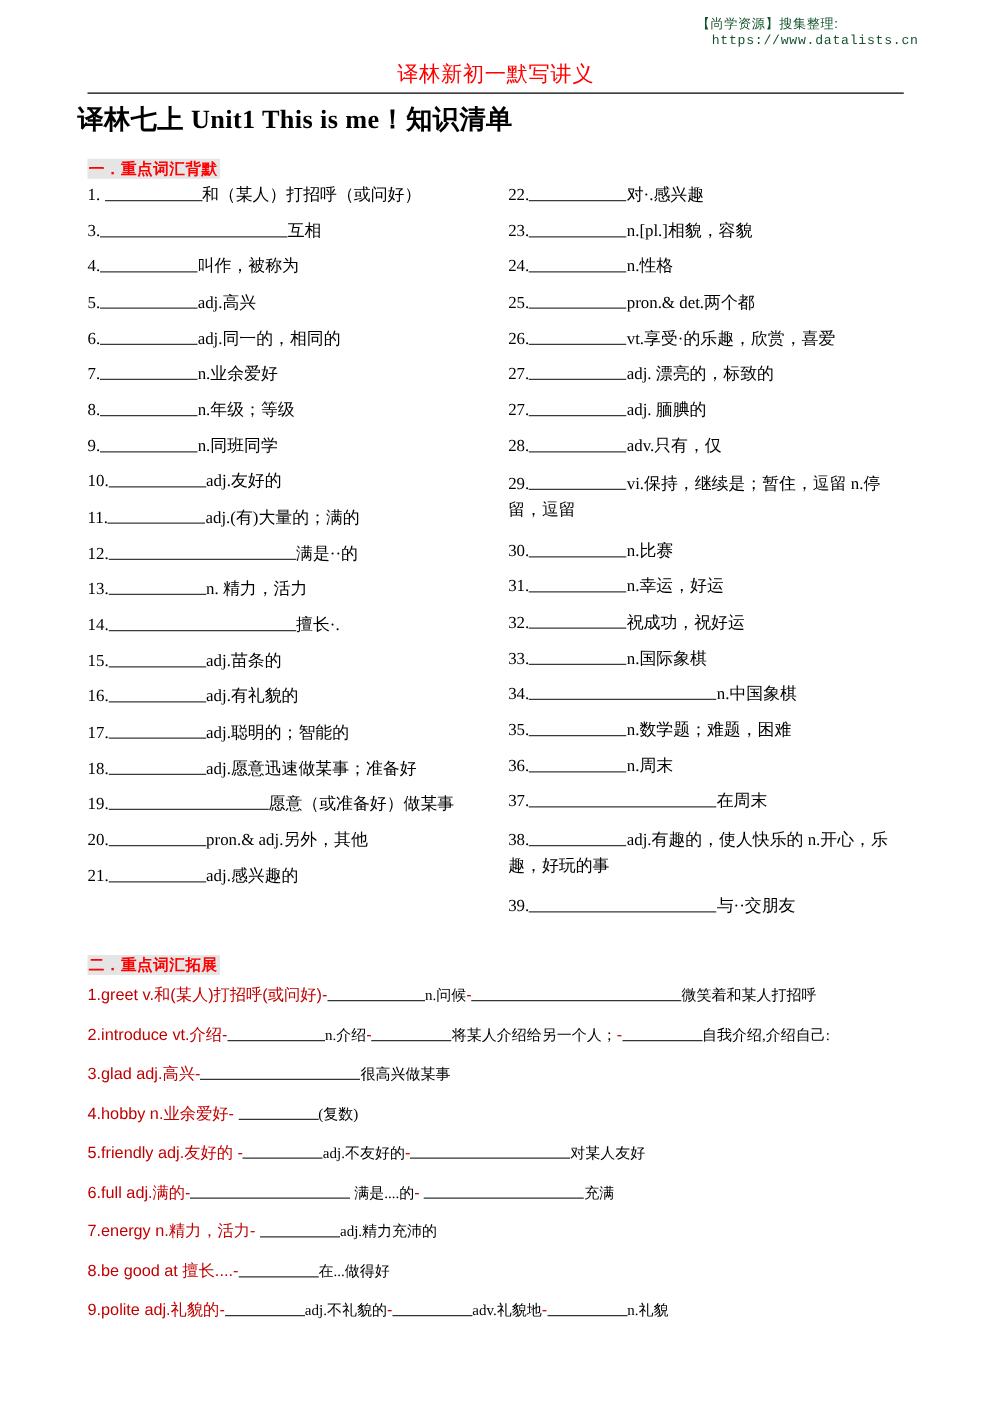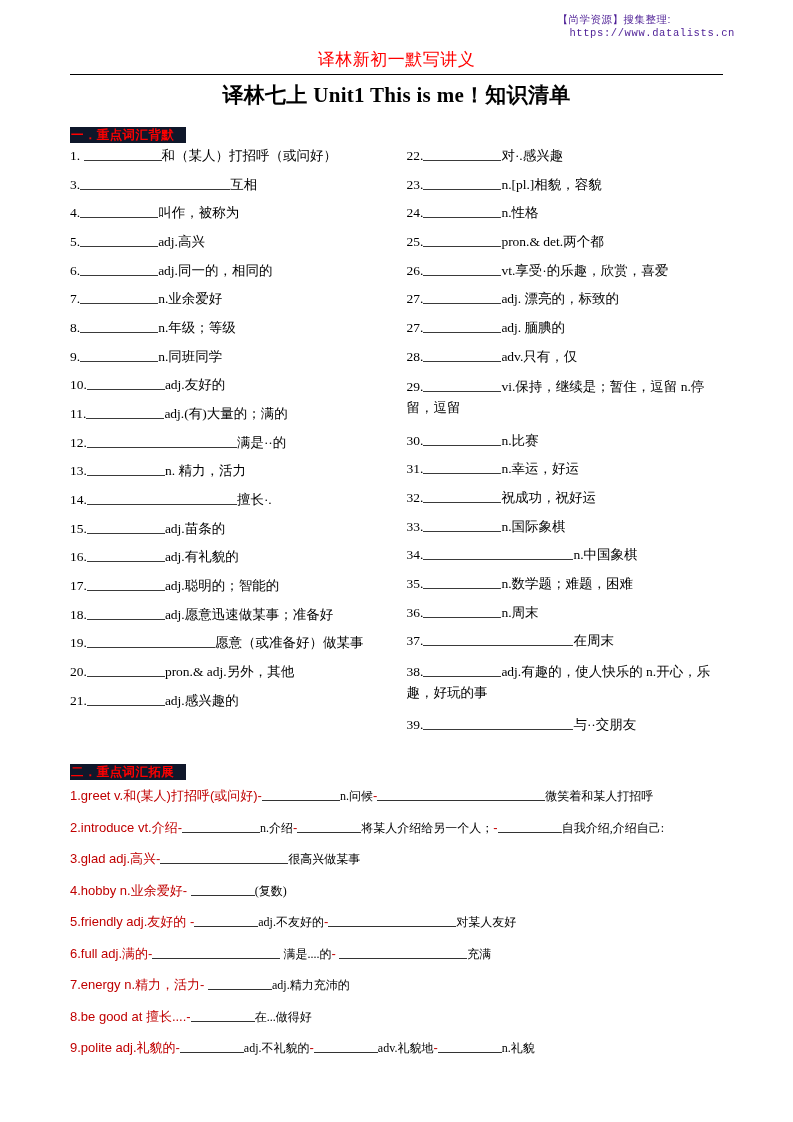--- a/index.html
+++ b/index.html
@@ -23,21 +23,21 @@
     box-sizing: border-box;
     padding: 0 62px;
   }
 
   
   .watermark {
     position: absolute;
     top: 12px;
     right: 58px;
     text-align: left;
-    color: #4c1d95;
+    color: #14532d;
     font-family: "Liberation Sans", sans-serif;
     line-height: 1.35;
     user-select: none;
   }
   .watermark .wm-line1 {
     font-size: 10.5px;
     letter-spacing: .5px;
     display: block;
   }
   .watermark .wm-line2 {
@@ -61,38 +61,38 @@
     font-family: "Liberation Sans", "DejaVu Sans", sans-serif;
   }
   .title-rule {
     margin: 3px 8px 0 8px;
     border: 0;
     border-top: 1.6px solid #000;
   }
   .doc-title {
     margin: 0;
     padding-top: 6px;
-    text-align: center;
+    text-align: left;
     color: #000000;
     font-weight: bold;
     font-size: 21px;
     letter-spacing: .3px;
   }
 
   
   .section-head {
     margin: 18px 0 4px 8px;
     font-size: 12.5px;
     font-weight: bold;
     font-family: "Liberation Sans", "DejaVu Sans", sans-serif;
   }
   .section-head span.hl {
-    background: #0f172a;
+    background: #e5e5e5;
     color: #ff0000;
-    padding: 1px 12px 1px 1px;
+    padding: 1px 2px 1px 1px;
     letter-spacing: .4px;
   }
 
   
   .vocab {
     position: relative;
     margin-top: 4px;
     display: flex;
     gap: 0px;
   }

